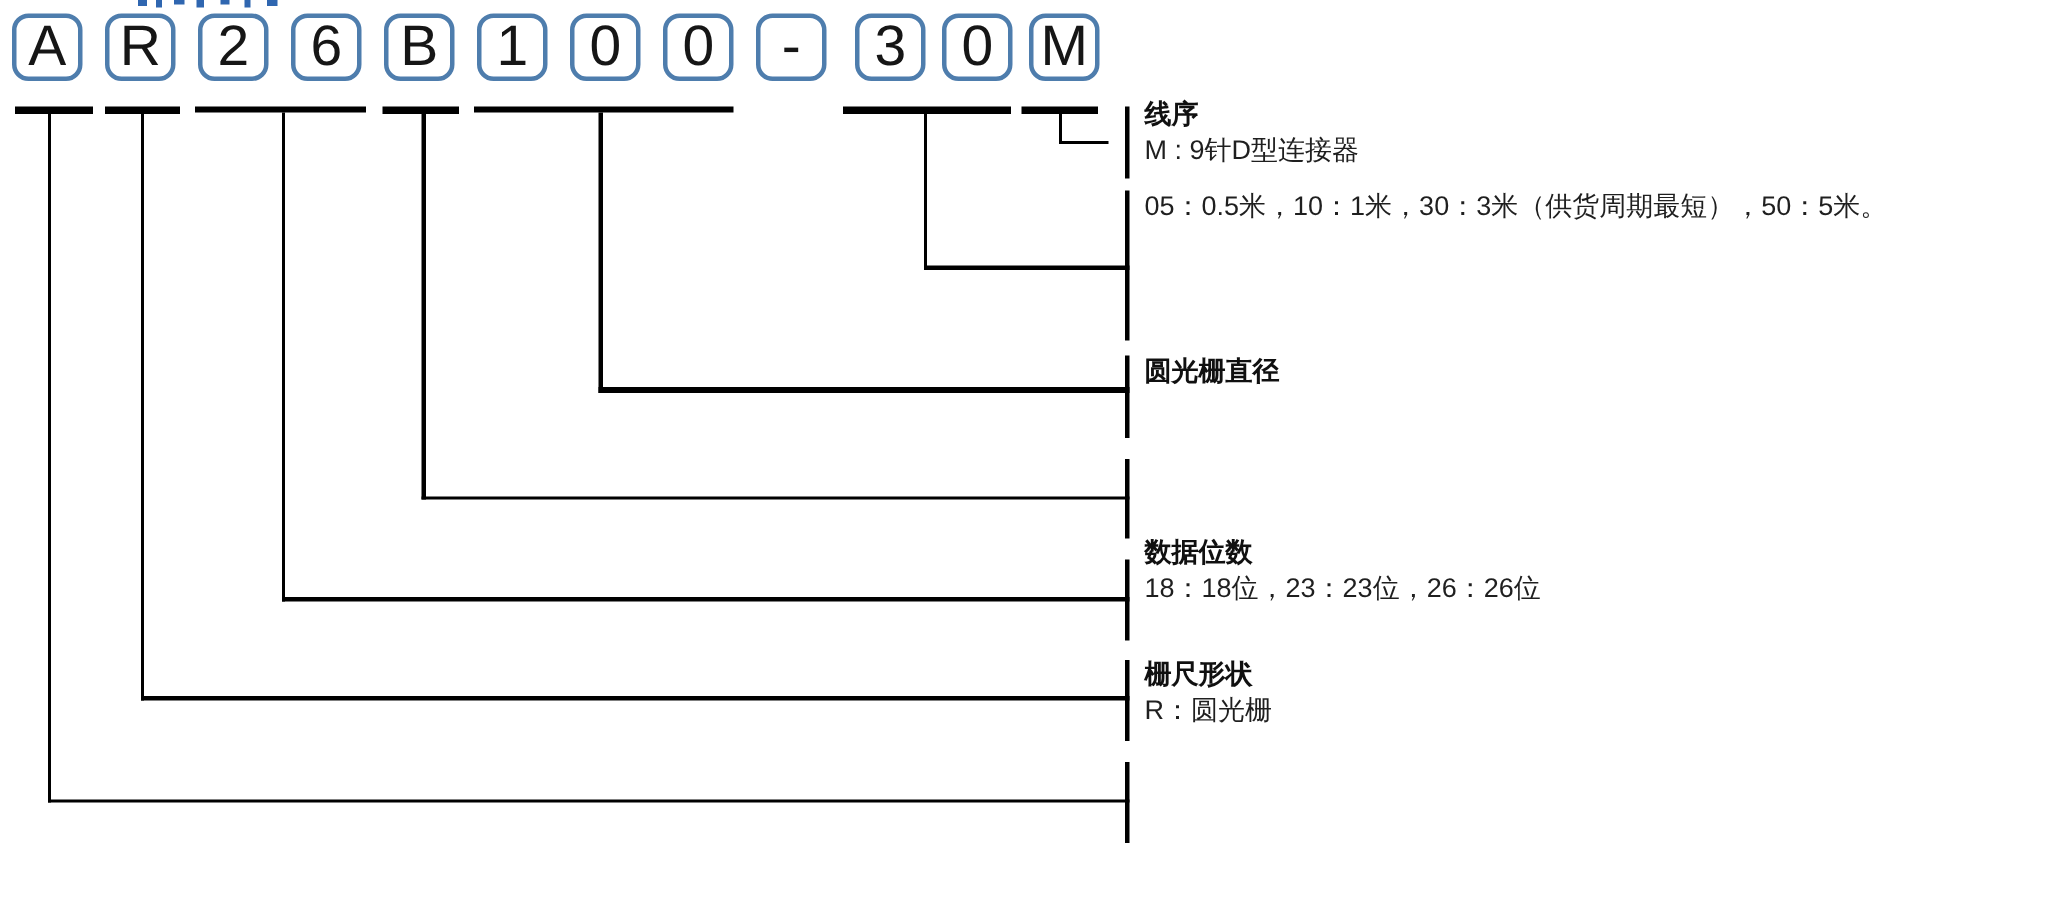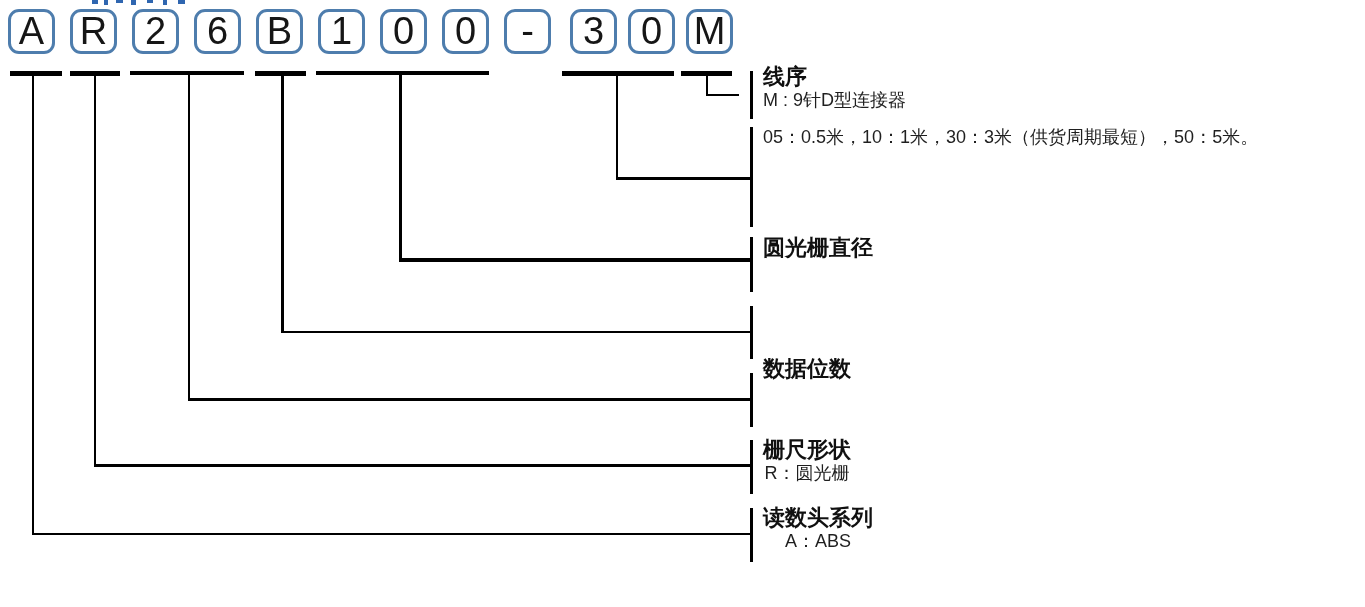--- a/index.html
+++ b/index.html
@@ -21,22 +21,22 @@
   .mbox span{
     font-size:38px;line-height:1;color:#161616;font-weight:500;
     transform:translateY(-1px);
   }
   
   .hline,.vline{position:absolute;background:#000000;}
   
   .frag{position:absolute;top:0;background:#2f66b0;}
   
   .label-block{position:absolute;left:763px;}
-  .seg-title{font-size:22px;font-weight:bold;color:#101010;line-height:25px;white-space:nowrap;}
-  .seg-line{font-size:18px;color:#1f1f1f;line-height:23px;white-space:nowrap;text-align:center;}
+  .seg-title{font-size:18px;font-weight:bold;color:#101010;line-height:25px;white-space:nowrap;}
+  .seg-line{font-size:18px;color:#1f1f1f;line-height:23px;white-space:nowrap;}
 </style>
 </head>
 <body>
 
 <div id="stage">
 
   <div class="frag" style="left:92px;width:6px;height:4px"></div>
   <div class="frag" style="left:104px;width:4px;height:5px"></div>
   <div class="frag" style="left:116px;width:7px;height:3px"></div>
   <div class="frag" style="left:131px;width:5px;height:5px"></div>
@@ -127,25 +127,22 @@
     <div class="seg-line">05：0.5米，10：1米，30：3米（供货周期最短），50：5米。</div>
   </div>
 
   <div class="label-block" style="top:235px">
     <div class="seg-title">圆光栅直径</div>
   </div>
 
 
   <div class="label-block" style="top:356px">
     <div class="seg-title">数据位数</div>
+    <div class="seg-line">18：18位，23：23位，26：26位</div>
   </div>
 
   <div class="label-block" style="top:437px">
     <div class="seg-title">栅尺形状</div>
     <div class="seg-line">R：圆光栅</div>
   </div>
 
-  <div class="label-block" style="top:505px">
-    <div class="seg-title">读数头系列</div>
-    <div class="seg-line">A：ABS</div>
-  </div>
 
 </div>
 
 </body></html>

